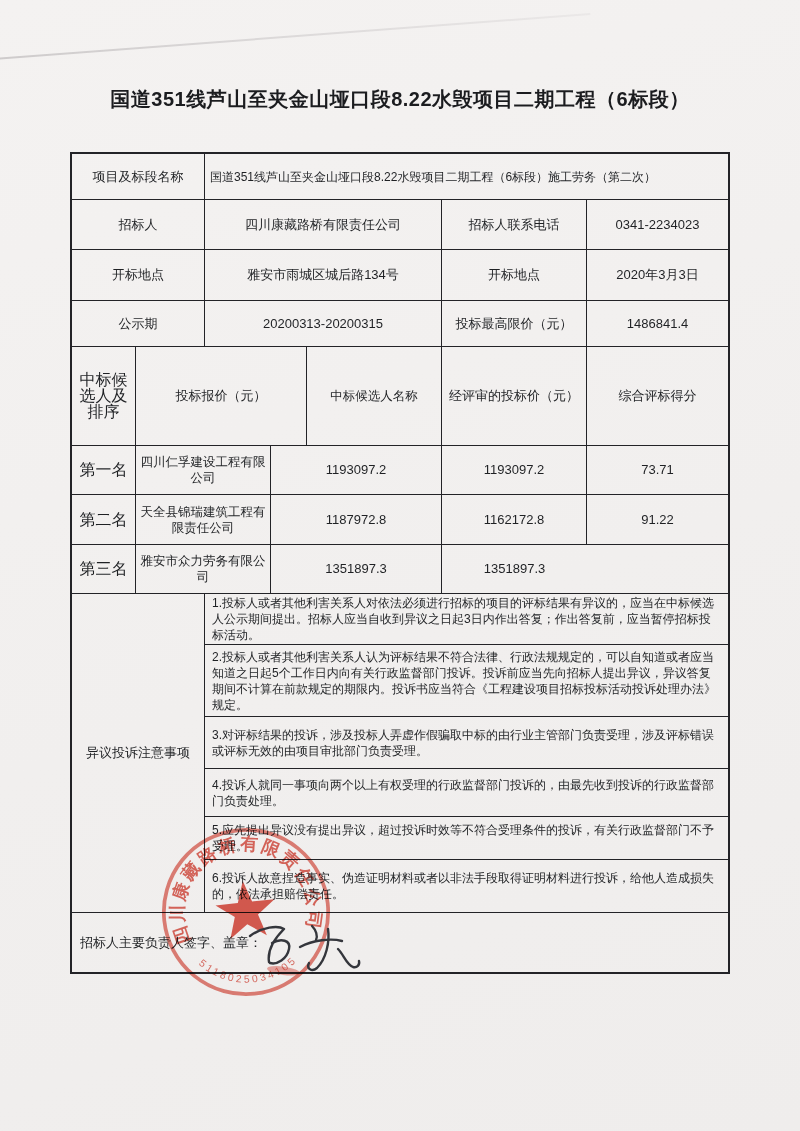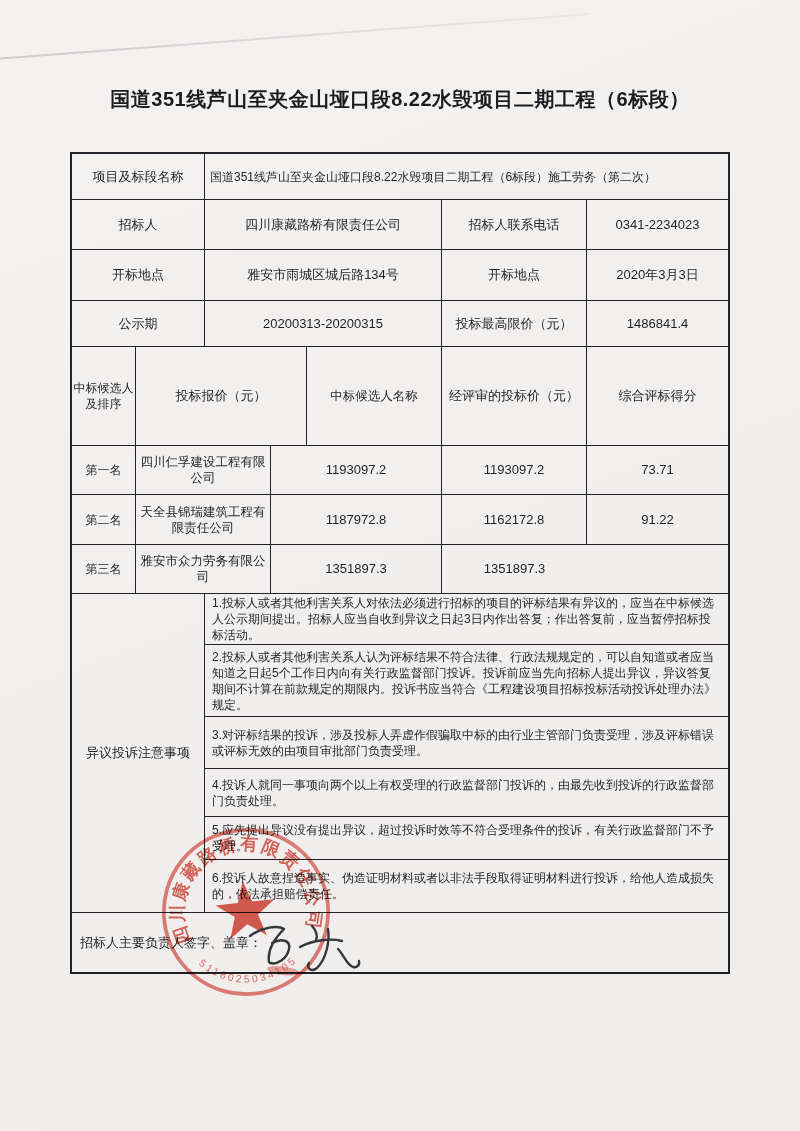--- a/index.html
+++ b/index.html
@@ -33,21 +33,21 @@
     text-align:center;font-size:13px;line-height:16px;padding:12px 4px;
   }
   .td:last-child{border-right:none;}
   
   .r-a{height:45px}.r-b{height:49px}.r-c{height:50px}.r-d{height:45px}
   .r-e{height:98px}.r-f{height:48px}.r-g{height:49px}.r-h{height:48px}
   .r-notes{height:318px}.r-sign{height:59px}
   
   .w-lab{width:133px}.w-val1{width:237px}.w-lab2{width:145px}.w-val2{width:141px}
   .w-wide{width:523px}
-  .c1{width:64px;padding:0 1px;font-size:12px}
+  .c1{width:64px;padding:0 1px;font-size:16px}
   .c2{width:135px;font-size:12.5px}
   .c3{width:171px}
   .c4{width:145px}
   .c5{width:141px}
   .left{justify-content:flex-start;text-align:left;padding:0 5px;font-size:12px}
   .notes-col{box-sizing:border-box;width:523px;display:flex;flex-direction:column;}
   .note{
     box-sizing:border-box;border-bottom:1px solid #232327;
     display:flex;align-items:center;
     font-size:12px;line-height:16px;text-align:left;padding:2px 7px;

